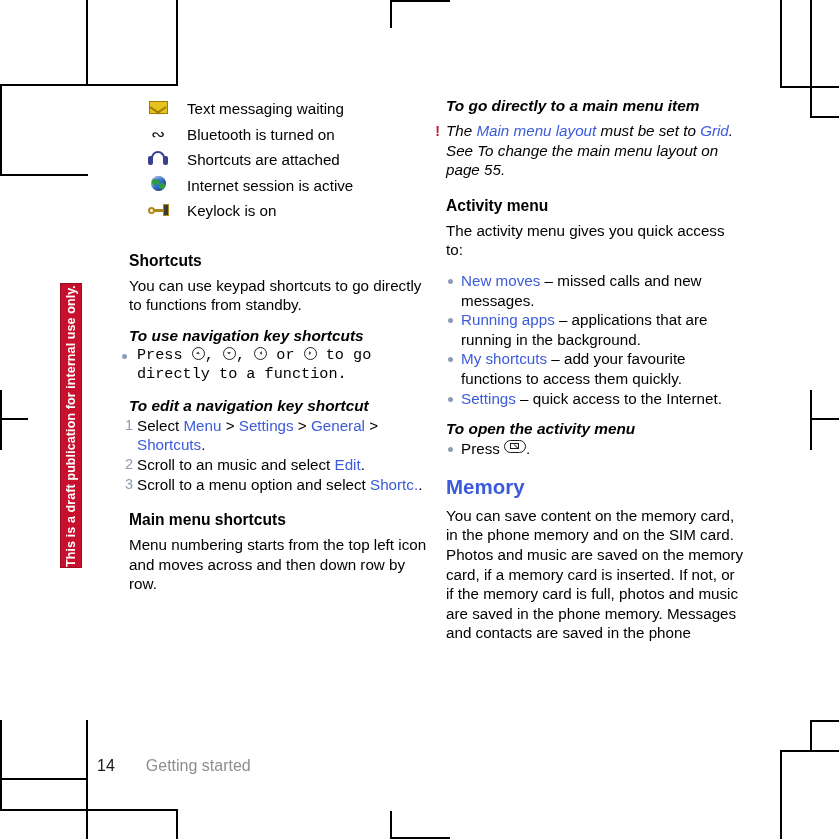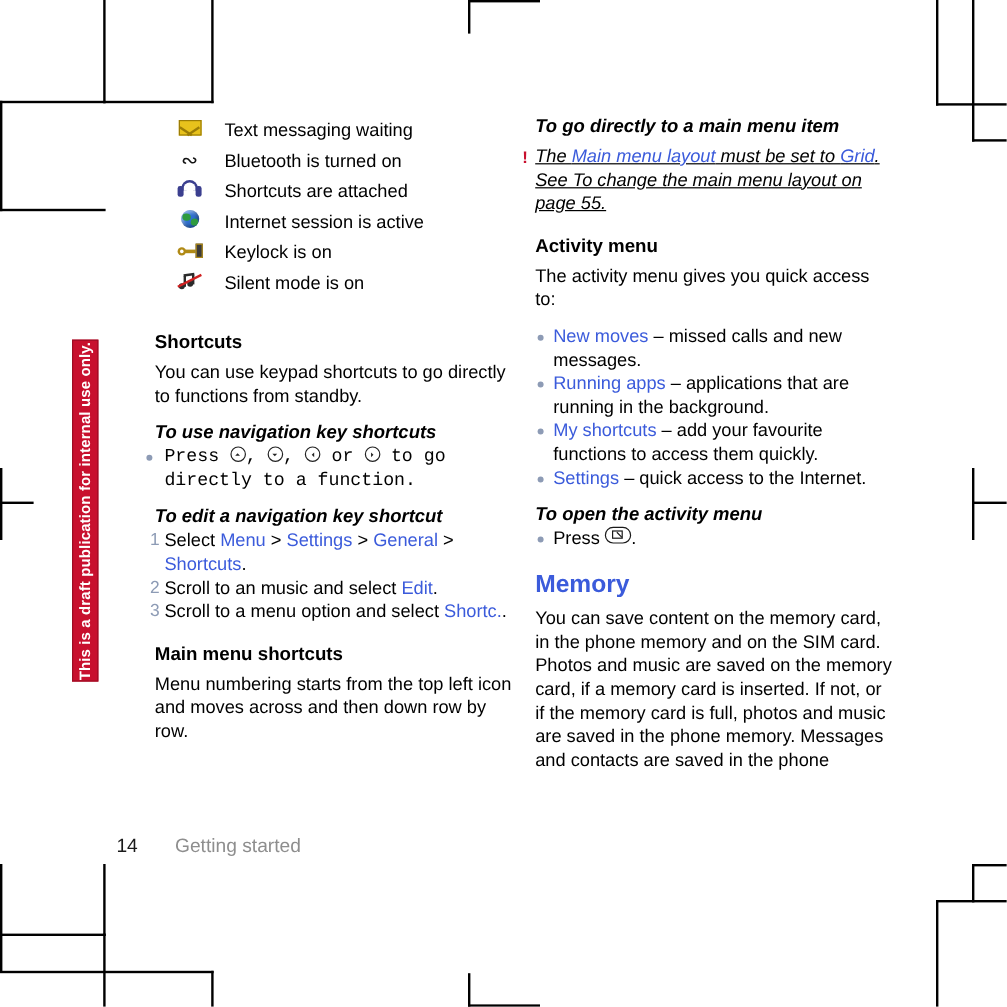--- a/index.html
+++ b/index.html
@@ -210,21 +210,21 @@
     font-style: italic;
     line-height: 20px;
     margin: 0;
   }
   p.body { margin: 0; font-size: 15.2px; line-height: 19.6px; }
   .gap-lg { height: 16px; }
   .gap-md { height: 11px; }
   .gap-sm { height: 5px; }
 
   .blue { color: #3b5bdb; }
-  .ital { font-style: italic; text-decoration: underline; }
+  .ital { font-style: italic; }
 
   
   ul.bullets { list-style: none; margin: 0; padding: 0; }
   ul.bullets > li {
     position: relative;
     padding-left: 15px;
     font-size: 15.2px;
     line-height: 19.6px;
     margin: 0;
   }
@@ -326,21 +326,21 @@
     color: #c8102e;
     font-weight: bold;
     font-size: 14px;
     line-height: 19.6px;
   }
 
   
   .footer {
     position: absolute;
     left: 97px;
-    top: 696px;
+    top: 756px;
     font-size: 16px;
     line-height: 20px;
     white-space: nowrap;
   }
   .footer .pg { color: #1a1a1a; font-weight: normal; }
   .footer .sec { color: #8e8e8e; margin-left: 31px; }
 </style>
 </head>
 <body>
 
@@ -421,30 +421,20 @@
           <td class="lbl">Internet session is active</td>
         </tr>
         <tr>
           <td class="ic">
             <span class="sico ico-key">
               <span class="bow"></span><span class="shaft"></span><span class="tip"></span>
             </span>
           </td>
           <td class="lbl">Keylock is on</td>
         </tr>
-        <tr>
-          <td class="ic">
-            <span class="sico ico-silent">
-              <span class="note n1"></span><span class="note n2"></span>
-              <span class="stem s1"></span><span class="stem s2"></span>
-              <span class="beam"></span><span class="slash"></span>
-            </span>
-          </td>
-          <td class="lbl">Silent mode is on</td>
-        </tr>
       </tbody>
     </table>
 
     <div class="gap-lg"></div>
     <div class="gap-md"></div>
 
     <div class="h-bold">Shortcuts</div>
     <div class="gap-sm"></div>
     <p class="body">You can use keypad shortcuts to go directly to functions from standby.</p>
 

